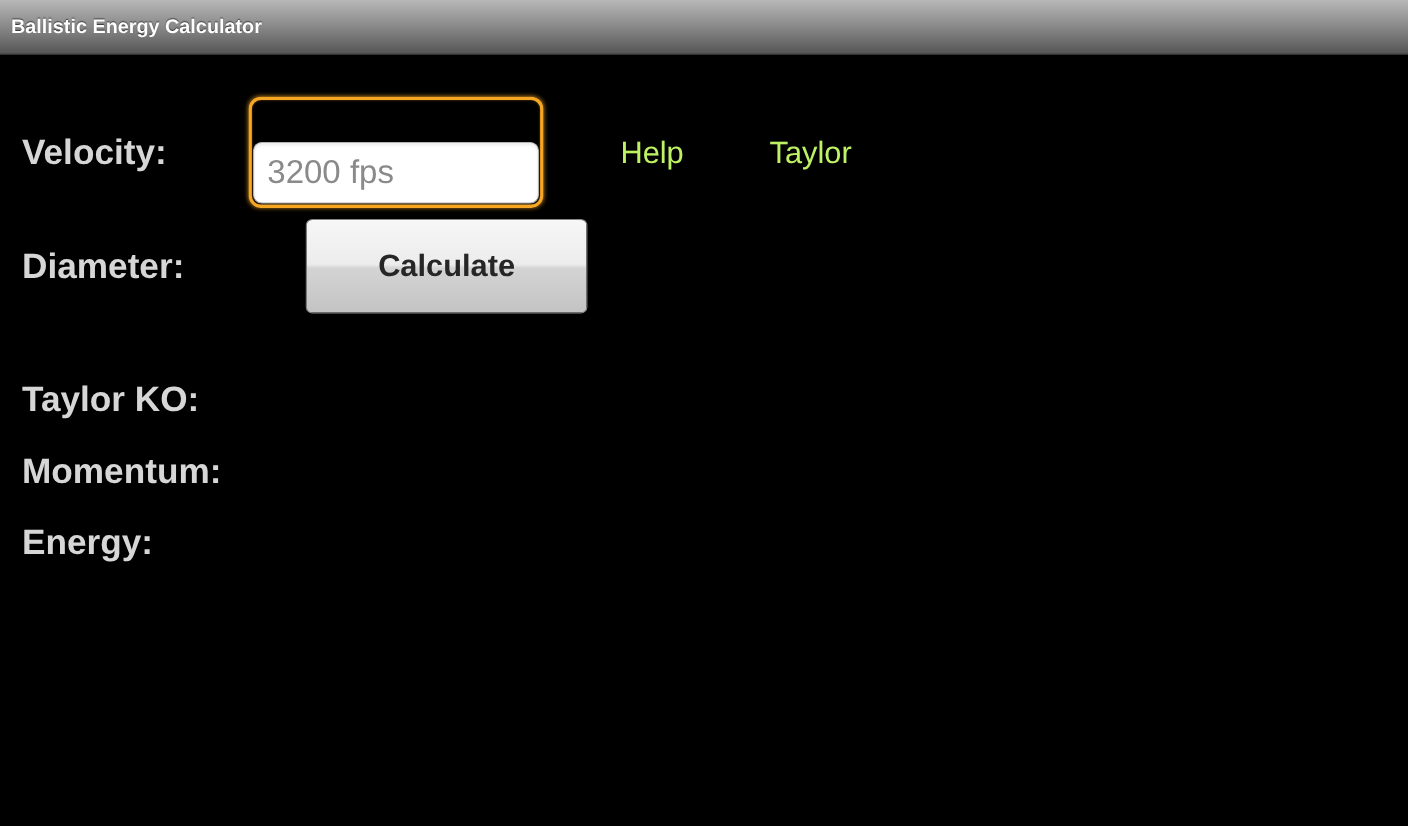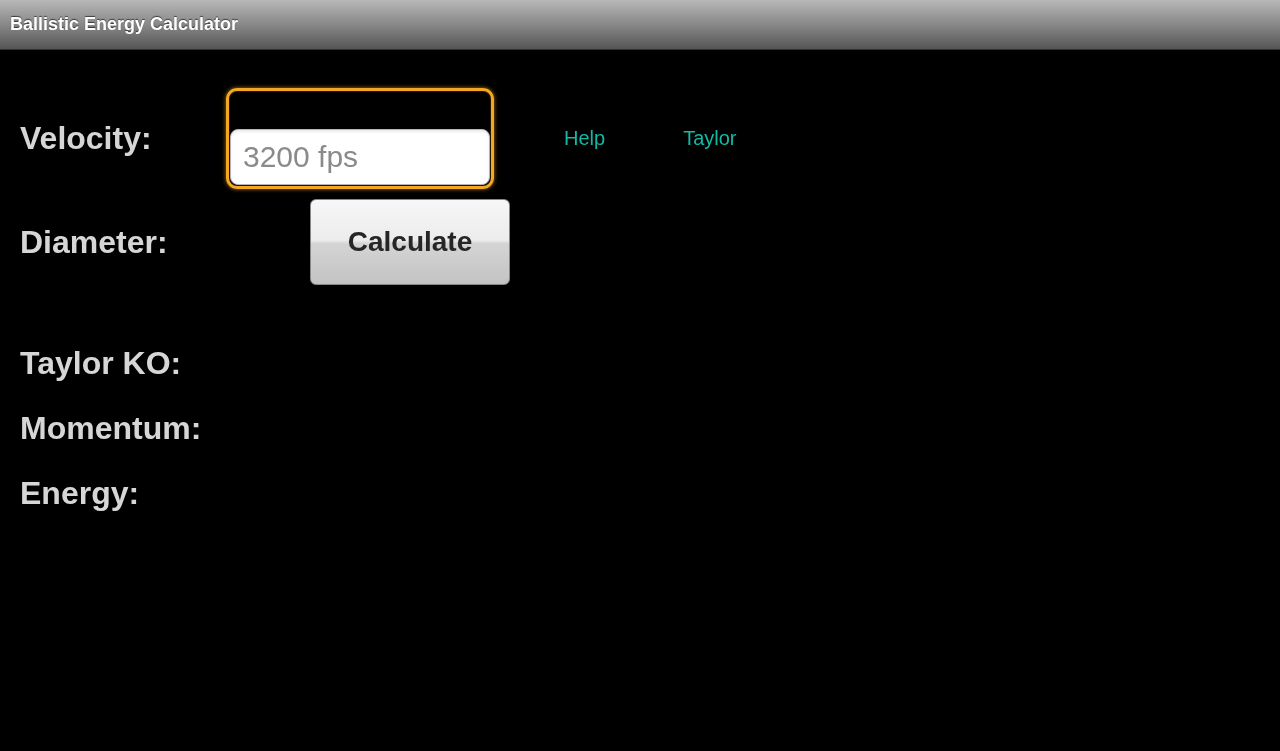--- a/index.html
+++ b/index.html
@@ -73,27 +73,27 @@
       box-shadow: 0 0 4px rgba(245, 166, 35, 0.7), inset 0 0 2px rgba(245, 166, 35, 0.5);
       pointer-events: none;
     }
     .links {
       display: flex;
       align-items: center;
       margin-left: 74px;
       gap: 78px;
     }
     .link {
-      color: #14b8a6;
-      font-size: 20px;
+      color: #bef264;
+      font-size: 28px;
       cursor: pointer;
     }
     .calc-btn {
-      margin-left: 80px;
-      width: 200px;
+      margin-left: 48px;
+      width: 256px;
       height: 86px;
       background: linear-gradient(to bottom, #f7f7f7 0%, #ececec 48%, #d4d4d4 52%, #c3c3c3 100%);
       border: 1px solid #888;
       border-radius: 6px;
       font-size: 28px;
       font-weight: bold;
       color: #262626;
       cursor: pointer;
       box-shadow: 0 1px 2px rgba(0,0,0,0.4);
     }

